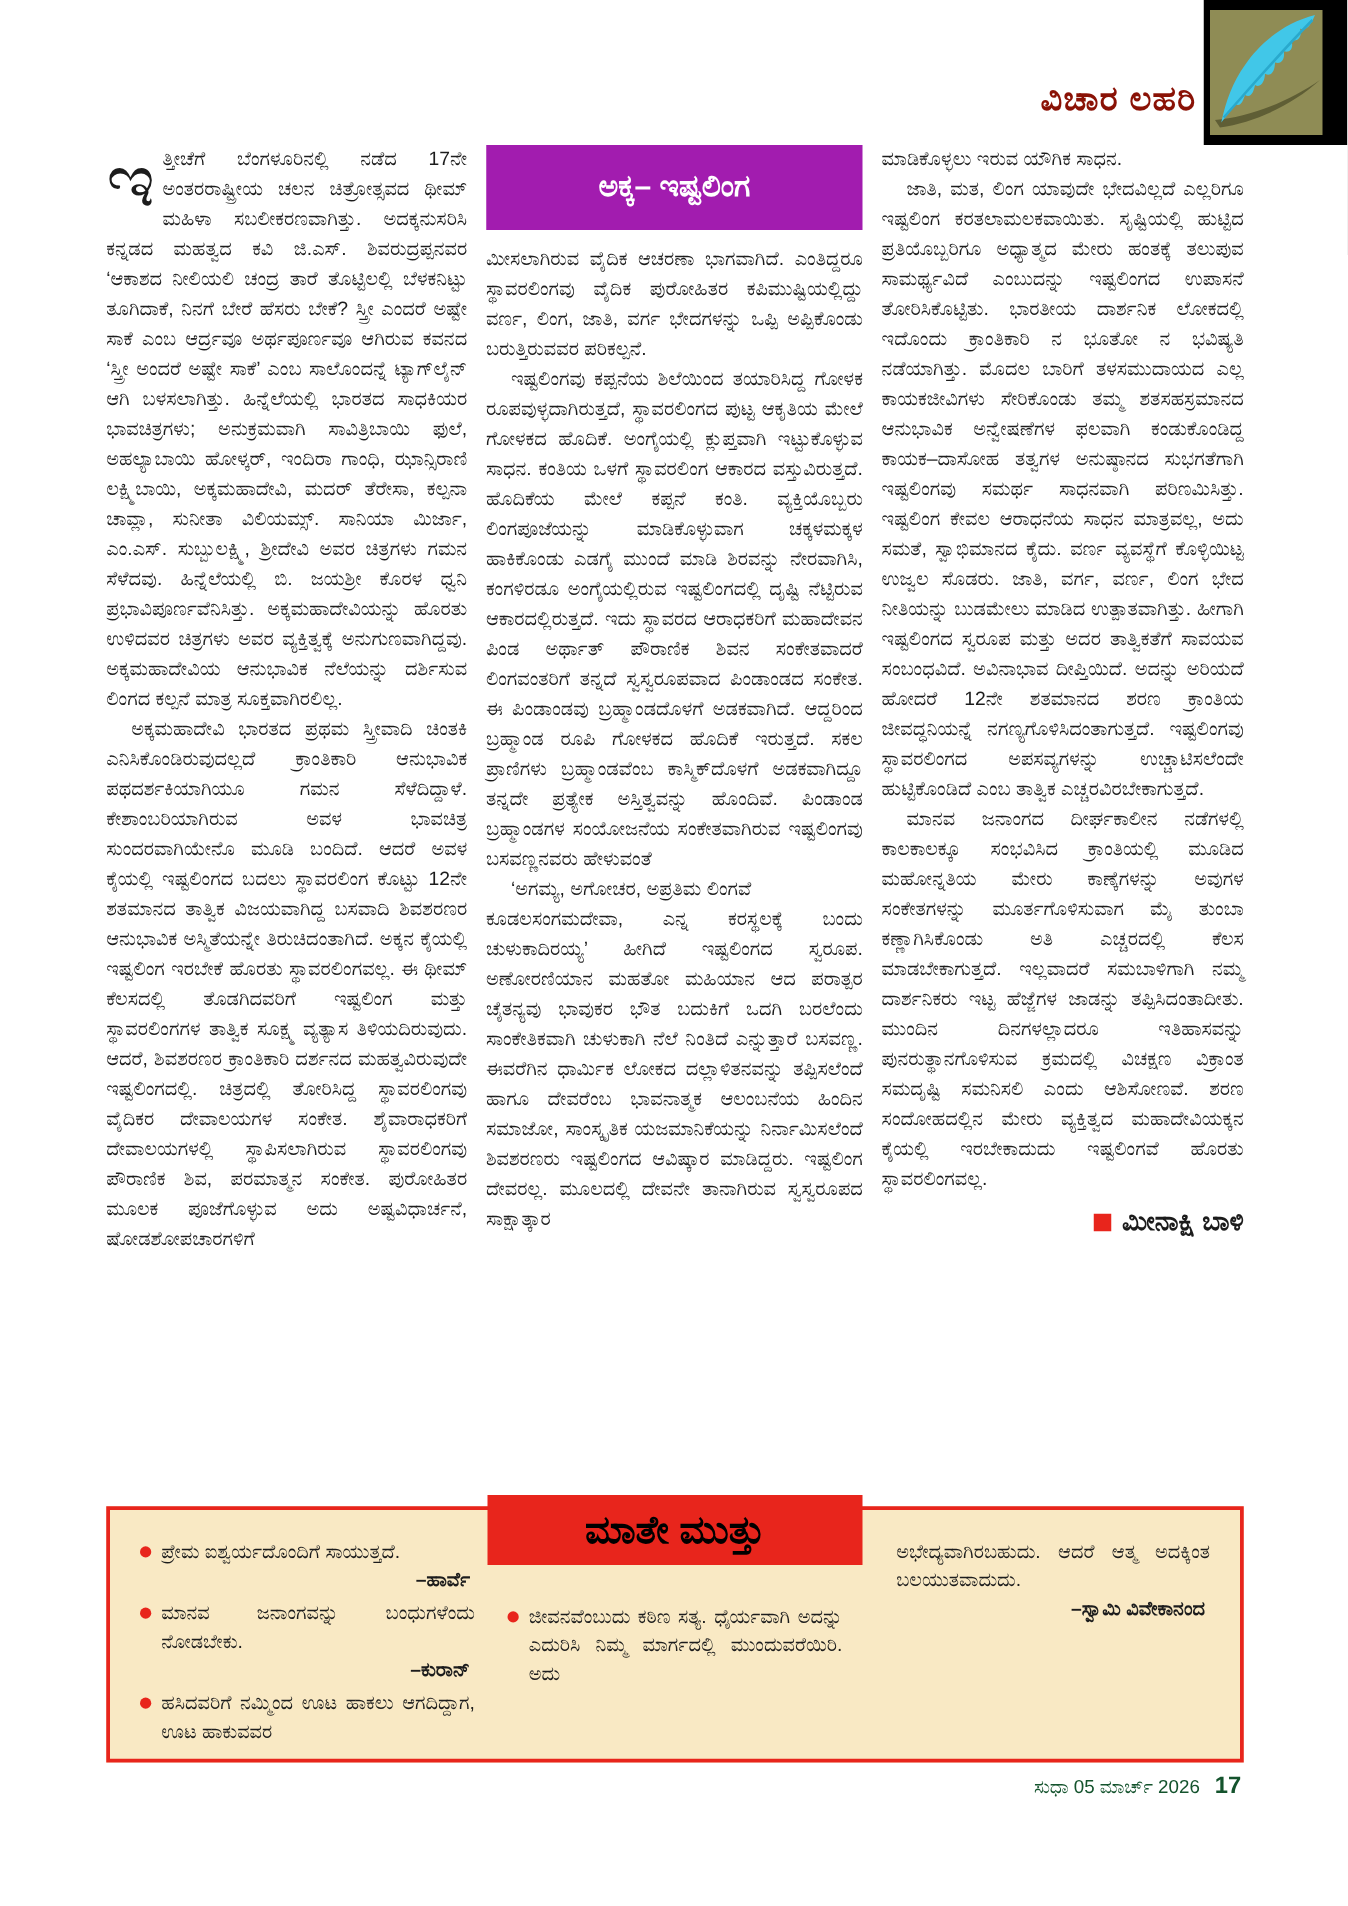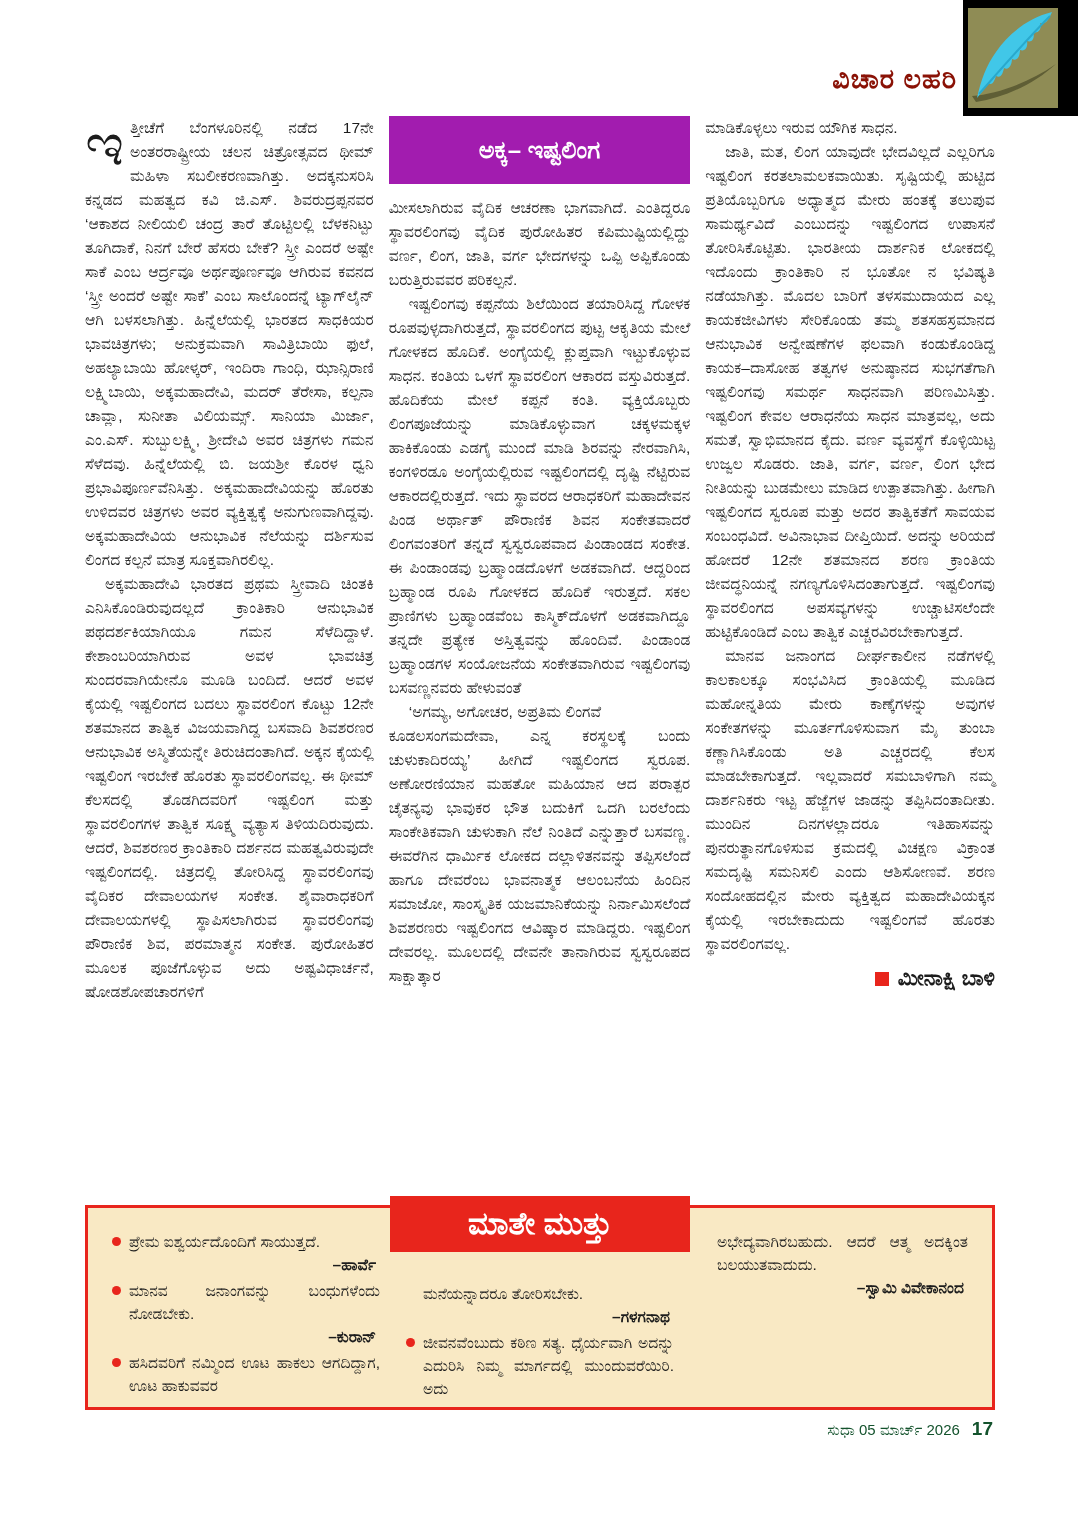--- a/index.html
+++ b/index.html
@@ -24,21 +24,21 @@
   p.indent{text-indent:20px;}
   .dropcap{float:left;font-size:60px;line-height:50px;padding:4px 6px 0 0;font-weight:400;}
   p.verse{margin:0;text-indent:20px;text-align:left;}
   .author-line{margin-top:10px;text-align:right;font-size:21px;font-weight:bold;}
   .author-square{display:inline-block;width:14px;height:14px;background:#e8251c;margin-right:9px;vertical-align:middle;}
 
   
   .quotes-box{position:absolute;left:85px;top:1205px;width:910px;height:205px;box-sizing:border-box;
               border:3px solid #e8251c;background:#f9e9c4;display:flex;gap:26px;padding:22px 24px 12px;}
   .quotes-title{position:absolute;top:-12px;left:50%;transform:translateX(-50%);width:300px;height:56px;
-                background:#e8251c;color:#ffffff;font-weight:bold;font-size:31px;
+                background:#e8251c;color:#000000;font-weight:bold;font-size:31px;
                 display:flex;align-items:center;justify-content:center;}
   .qcol{flex:1;font-size:15.5px;line-height:23px;text-align:justify;}
   .qcol-mid{padding-top:52px;}
   .quote{position:relative;padding-left:17px;margin:0 0 3px 0;}
   .q-bullet{position:absolute;left:0;top:7px;width:9px;height:9px;border-radius:50%;background:#e8251c;}
   .attribution{display:block;text-align:right;font-weight:bold;padding-right:4px;}
 
   
   .page-footer{position:absolute;right:85px;top:1418px;font-size:15px;color:#14532d;}
   .page-num{font-weight:bold;font-size:19px;margin-left:12px;}
@@ -102,24 +102,20 @@
         <span class="attribution">–ಕುರಾನ್</span>
       </p>
       <p class="quote">
         <span class="q-bullet"></span>
         <span>ಹಸಿದವರಿಗೆ ನಮ್ಮಿಂದ ಊಟ ಹಾಕಲು ಆಗದಿದ್ದಾಗ, ಊಟ ಹಾಕುವವರ</span>
       </p>
     </div>
 
     <div class="qcol qcol-mid">
       <p class="quote">
-        <span>ಮನೆಯನ್ನಾದರೂ ತೋರಿಸಬೇಕು.</span>
-        <span class="attribution">–ಗಳಗನಾಥ</span>
-      </p>
-      <p class="quote">
         <span class="q-bullet"></span>
         <span>ಜೀವನವೆಂಬುದು ಕಠಿಣ ಸತ್ಯ. ಧೈರ್ಯವಾಗಿ ಅದನ್ನು ಎದುರಿಸಿ ನಿಮ್ಮ ಮಾರ್ಗದಲ್ಲಿ ಮುಂದುವರೆಯಿರಿ. ಅದು</span>
       </p>
     </div>
 
     <div class="qcol">
       <p class="quote">
         <span>ಅಭೇದ್ಯವಾಗಿರಬಹುದು. ಆದರೆ ಆತ್ಮ ಅದಕ್ಕಿಂತ ಬಲಯುತವಾದುದು.</span>
         <span class="attribution">–ಸ್ವಾಮಿ ವಿವೇಕಾನಂದ</span>
       </p>

